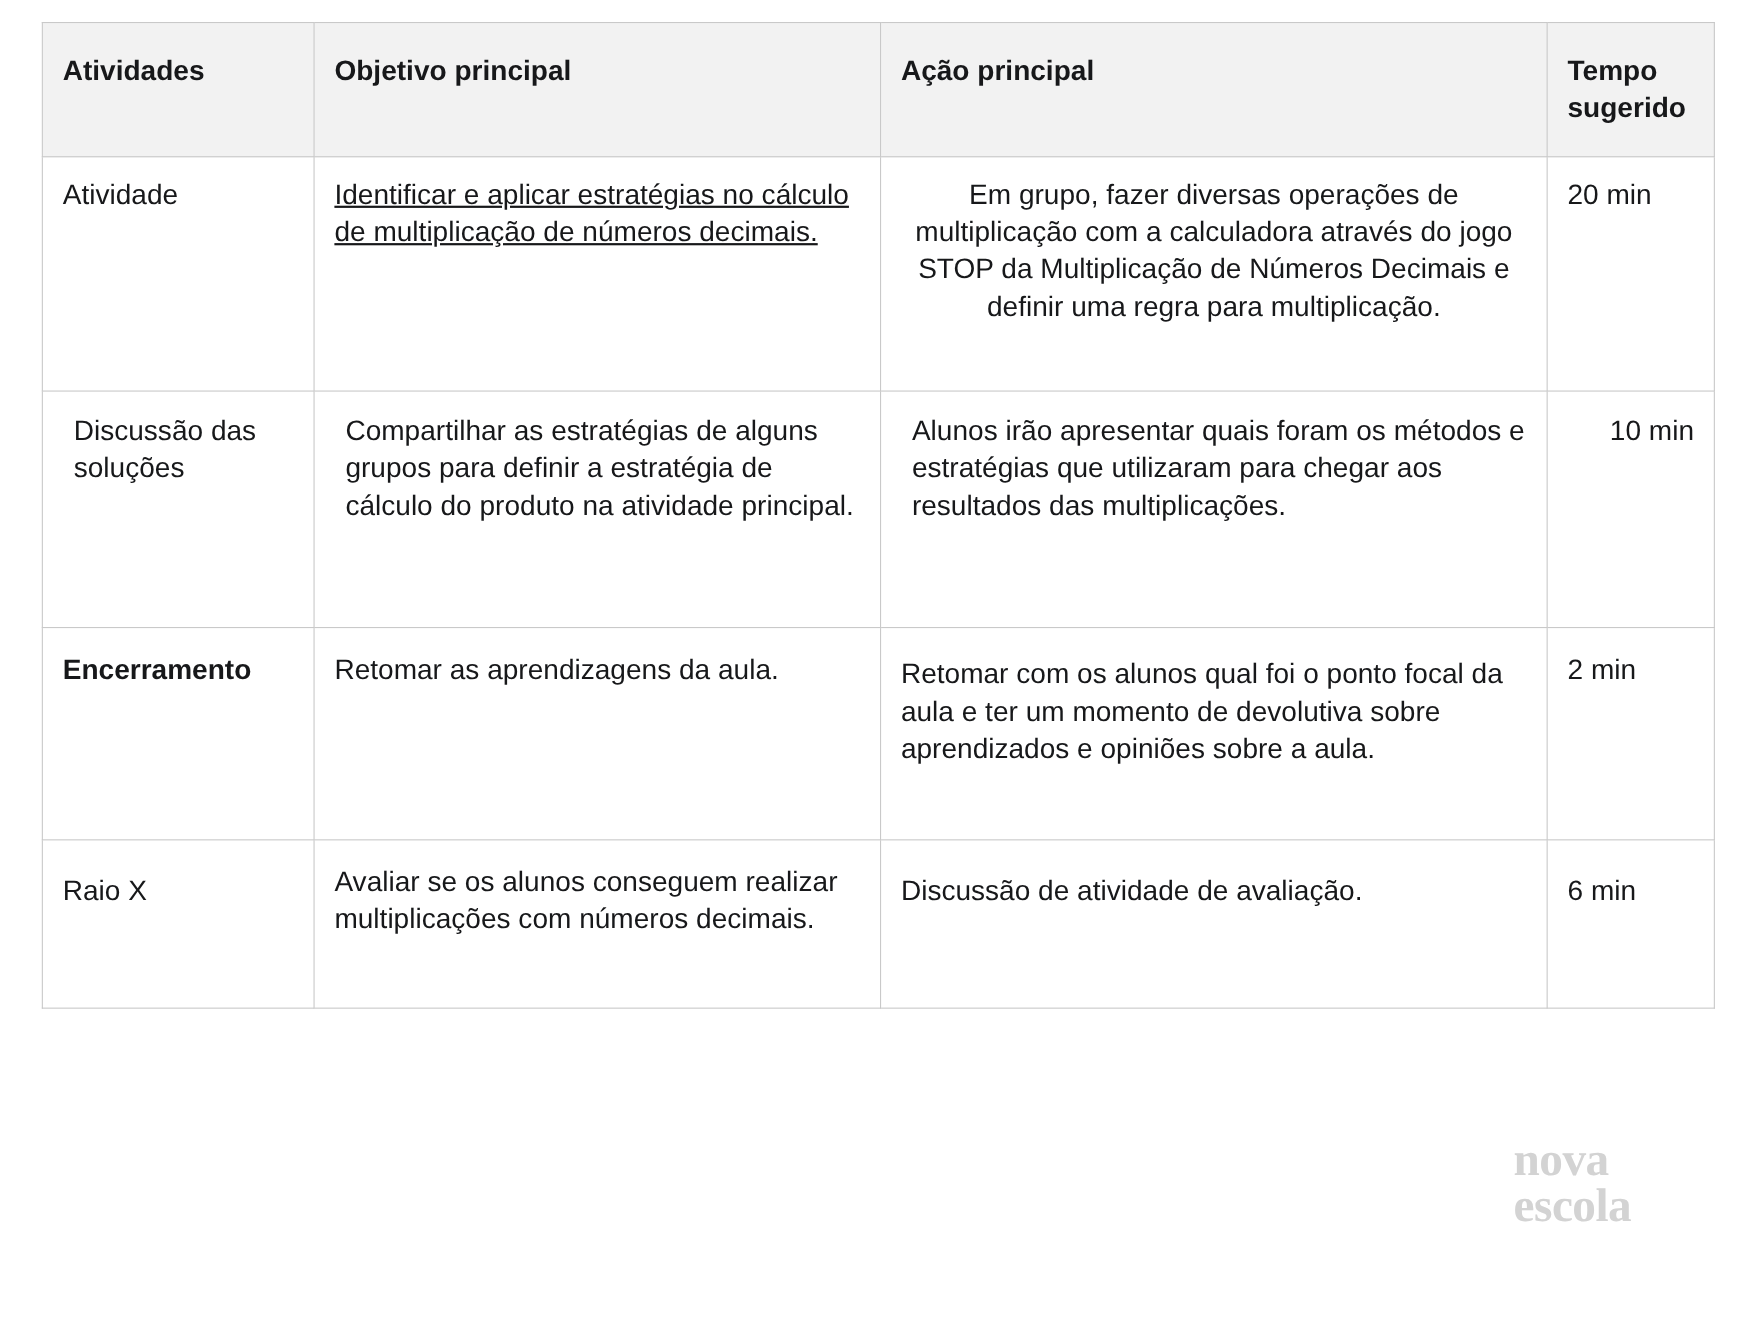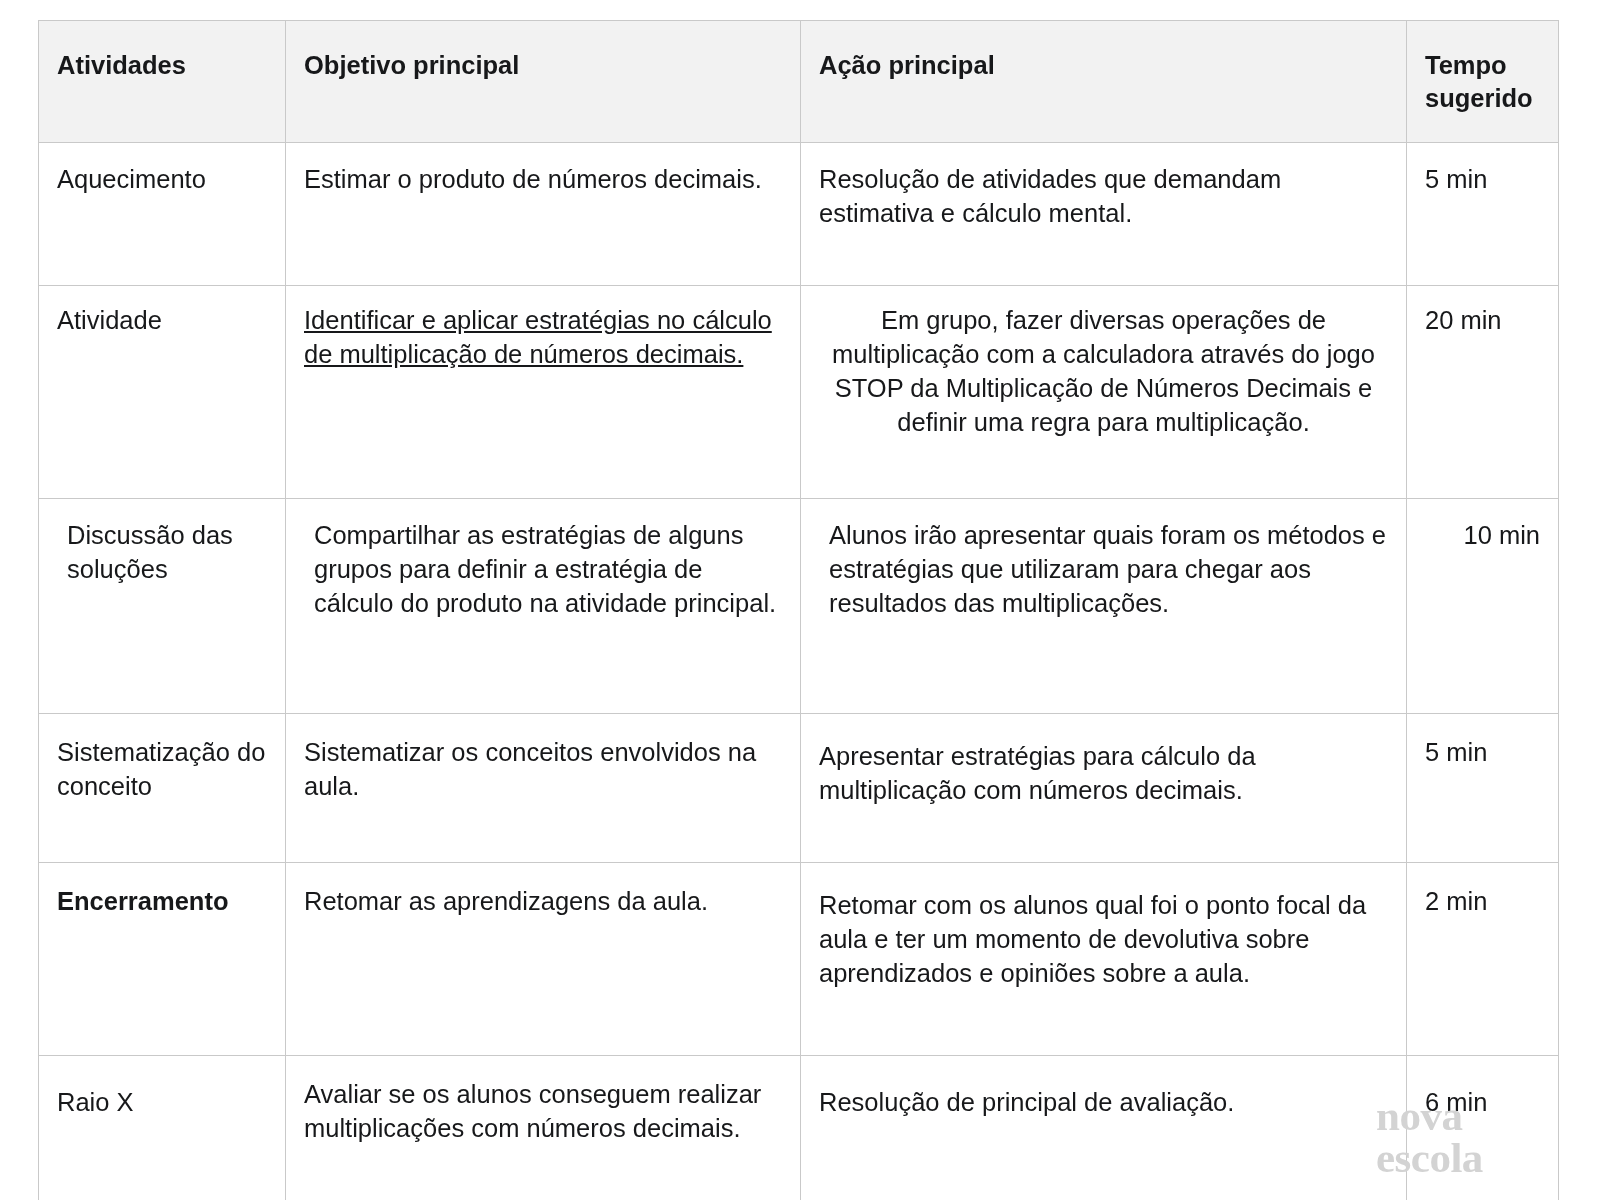--- a/index.html
+++ b/index.html
@@ -116,21 +116,21 @@
 
   .cell-text {
     display: block;
     white-space: pre-line;
   }
 
   
   .watermark {
     position: absolute;
     left: 1376px;
-    top: 1095px;
+    top: 1034px;
     width: 180px;
     height: 92px;
     pointer-events: none;
     user-select: none;
     color: #d3d3d3;
     font-family: "Liberation Serif", "DejaVu Serif", serif;
     font-weight: bold;
     font-size: 43px;
     line-height: 0.98;
     letter-spacing: -0.5px;
@@ -154,34 +154,20 @@
       <thead>
         <tr>
           <th>Atividades</th>
           <th>Objetivo principal</th>
           <th>Ação principal</th>
           <th>Tempo sugerido</th>
         </tr>
       </thead>
       <tbody>
 
-        <tr data-row="0">
-          <td class="cell-atividade">
-              <span class="cell-text">Aquecimento</span>
-            </td>
-          <td class="cell-objetivo">
-              <span class="cell-text">Estimar o produto de números decimais.</span>
-            </td>
-          <td class="cell-acao">
-              <span class="cell-text">Resolução de atividades que demandam estimativa e cálculo mental.</span>
-            </td>
-          <td class="cell-tempo">
-              <span class="cell-text">5 min</span>
-            </td>
-        </tr>
 
         <tr data-row="1">
           <td class="cell-atividade">
               <span class="cell-text">Atividade</span>
             </td>
           <td class="cell-objetivo">
               <span class="cell-text">Identificar e aplicar estratégias no cálculo de multiplicação de números decimais.</span>
             </td>
           <td class="cell-acao">
               <span class="cell-text">Em grupo, fazer diversas operações de multiplicação com a calculadora através do jogo STOP da Multiplicação de Números Decimais e definir uma regra para multiplicação.</span>
@@ -199,34 +185,20 @@
               <span class="cell-text">Compartilhar as estratégias de alguns grupos para definir a estratégia de cálculo do produto na atividade principal.</span>
             </td>
           <td class="cell-acao">
               <span class="cell-text">Alunos irão apresentar quais foram os métodos e estratégias que utilizaram para chegar aos resultados das multiplicações.</span>
             </td>
           <td class="cell-tempo">
               <span class="cell-text">10 min</span>
             </td>
         </tr>
 
-        <tr data-row="3">
-          <td class="cell-atividade">
-              <span class="cell-text">Sistematização do conceito</span>
-            </td>
-          <td class="cell-objetivo">
-              <span class="cell-text">Sistematizar os conceitos envolvidos na aula.</span>
-            </td>
-          <td class="cell-acao">
-              <span class="cell-text">Apresentar estratégias para cálculo da multiplicação com números decimais.</span>
-            </td>
-          <td class="cell-tempo">
-              <span class="cell-text">5 min</span>
-            </td>
-        </tr>
 
         <tr data-row="4">
           <td class="cell-atividade">
               <span class="cell-text">Encerramento</span>
             </td>
           <td class="cell-objetivo">
               <span class="cell-text">Retomar as aprendizagens da aula.</span>
             </td>
           <td class="cell-acao">
               <span class="cell-text">Retomar com os alunos qual foi o ponto focal da aula e ter um momento de devolutiva sobre aprendizados e opiniões sobre a aula.</span>
@@ -237,21 +209,21 @@
         </tr>
 
         <tr data-row="5">
           <td class="cell-atividade">
               <span class="cell-text">Raio X</span>
             </td>
           <td class="cell-objetivo">
               <span class="cell-text">Avaliar se os alunos conseguem realizar multiplicações com números decimais.</span>
             </td>
           <td class="cell-acao">
-              <span class="cell-text">Resolução de principal de avaliação.</span>
+              <span class="cell-text">Discussão de atividade de avaliação.</span>
             </td>
           <td class="cell-tempo">
               <span class="cell-text">6 min</span>
             </td>
         </tr>
 
       </tbody>
     </table>
   </div>
 

